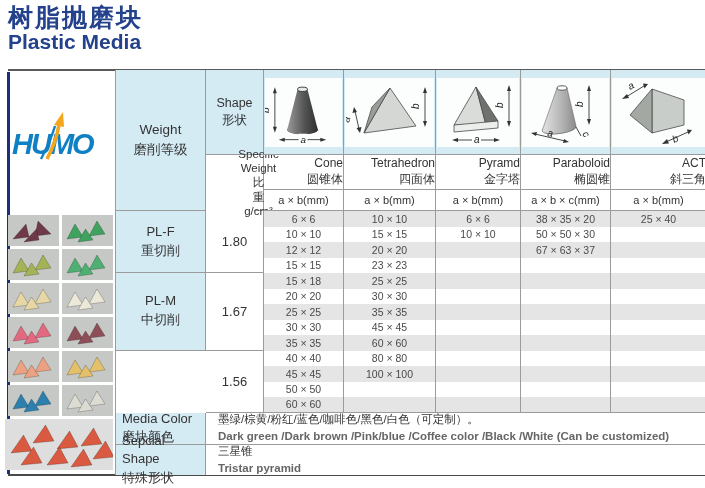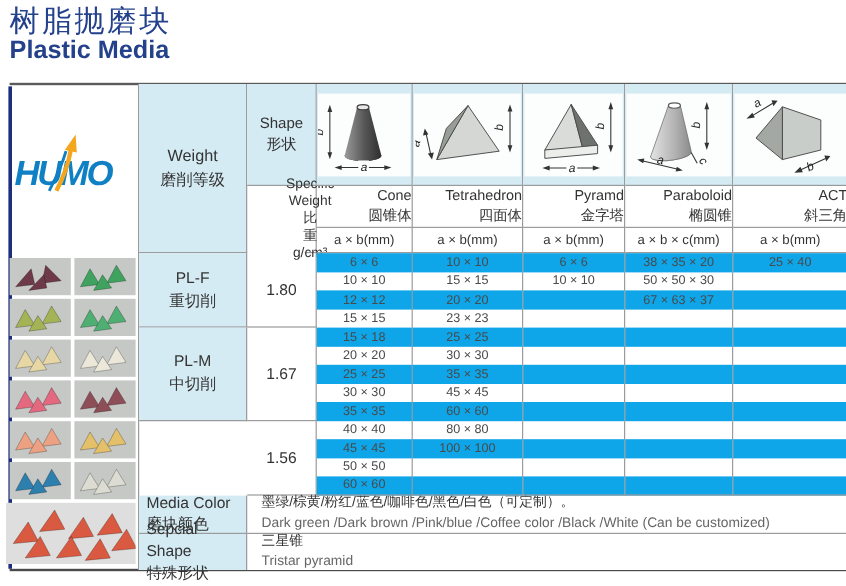--- a/index.html
+++ b/index.html
@@ -1,55 +1,55 @@
 <!DOCTYPE html>
 <html><head>
 <meta charset="utf-8">
 <style>
   html,body{margin:0;padding:0;background:#fff;}
   .page{position:relative;width:705px;height:488px;background:#fff;overflow:hidden;
         font-family:"Liberation Sans","DejaVu Sans",sans-serif;}
   
-  .title-zh{position:absolute;left:8px;top:1px;font-size:25px;font-weight:normal;color:#24418c;letter-spacing:2px;margin:0;}
+  .title-zh{position:absolute;left:8px;top:1px;font-size:25px;font-weight:bold;color:#24418c;letter-spacing:2px;margin:0;}
   .title-en{position:absolute;left:8px;top:30px;font-size:21px;font-weight:bold;color:#24418c;margin:0;}
   .title-rule{position:absolute;left:8px;top:69px;width:697px;height:2px;background:#5a5a5a;}
   .bottom-rule{position:absolute;left:8px;top:474px;width:697px;height:2px;background:#4a4a4a;}
   .left-bar{position:absolute;left:7px;top:72px;width:3px;height:402px;background:#1c2e7d;}
   
   .logo{position:absolute;left:12px;top:112px;width:100px;height:54px;}
   
   .photo-grid{position:absolute;left:8px;top:215px;display:grid;grid-template-columns:51px 51px;gap:3px;z-index:2;}
   .ptile{width:51px;height:31px;background:#c6c8c6;}
   .photo-big{position:absolute;left:5px;top:419px;width:108px;height:51px;background:#dedede;z-index:2;}
   
   .spec-table{position:absolute;left:115px;top:70px;width:590px;height:405px;display:grid;
       grid-template-columns:90px 58px 80px 92px 85px 90px 95px;
       grid-template-rows:85px 35px 21px repeat(13,15.5px) 32px 30px;
       background:#fff;border-left:1px solid #9b9b9b;border-right:1px solid #9b9b9b;box-sizing:content-box;}
   .c{display:flex;flex-direction:column;align-items:center;justify-content:center;text-align:center;min-width:0;min-height:0;}
   .br{border-right:1px solid #9b9b9b;}
   .bb{border-bottom:1px solid #9b9b9b;}
   .blue{background:#d5ebf4;}
-  .stripe{background:#0ea5e9;}
+  .stripe{background:#e5e5e5;}
   .qhdr{font-size:13.5px;color:#333;line-height:1.5;}
   .shdr{font-size:12.5px;color:#333;line-height:1.4;}
   .swhdr{font-size:11.5px;color:#333;line-height:1.25;margin-left:48px;}
   .nm{font-size:12px;color:#333;line-height:1.3;align-items:flex-end;}
   .axb{font-size:11px;color:#333;}
   .qcell{font-size:13px;color:#333;line-height:1.45;}
   .wcell{font-size:13px;color:#333;}
   .dcell{font-size:10.5px;color:#4a4a4a;}
   .imgcell{position:relative;}
   .imgwhite{position:absolute;left:1px;right:1px;top:8px;bottom:7px;background:#fcfdfd;
             display:flex;align-items:center;justify-content:center;}
   .dimtxt{font-size:10px;font-style:italic;fill:#222;}
   .lblcell{align-items:flex-start;padding-left:6px;box-sizing:border-box;font-size:13px;color:#333;line-height:1.4;text-align:left;}
   .txtcell{align-items:flex-start;justify-content:center;padding-left:12px;box-sizing:border-box;text-align:left;line-height:1.45;}
   .tc-zh{font-size:11.5px;color:#333;}
-  .tc-en{font-size:11.5px;color:#666;}
+  .tc-en{font-size:11.5px;color:#666;font-weight:bold;}
 </style>
 </head>
 <body>
 
 <div class="page">
 
   <h1 class="title-zh">树脂抛磨块</h1>
   <h2 class="title-en">Plastic Media</h2>
   <div class="title-rule"></div>
   <div class="left-bar"></div>

